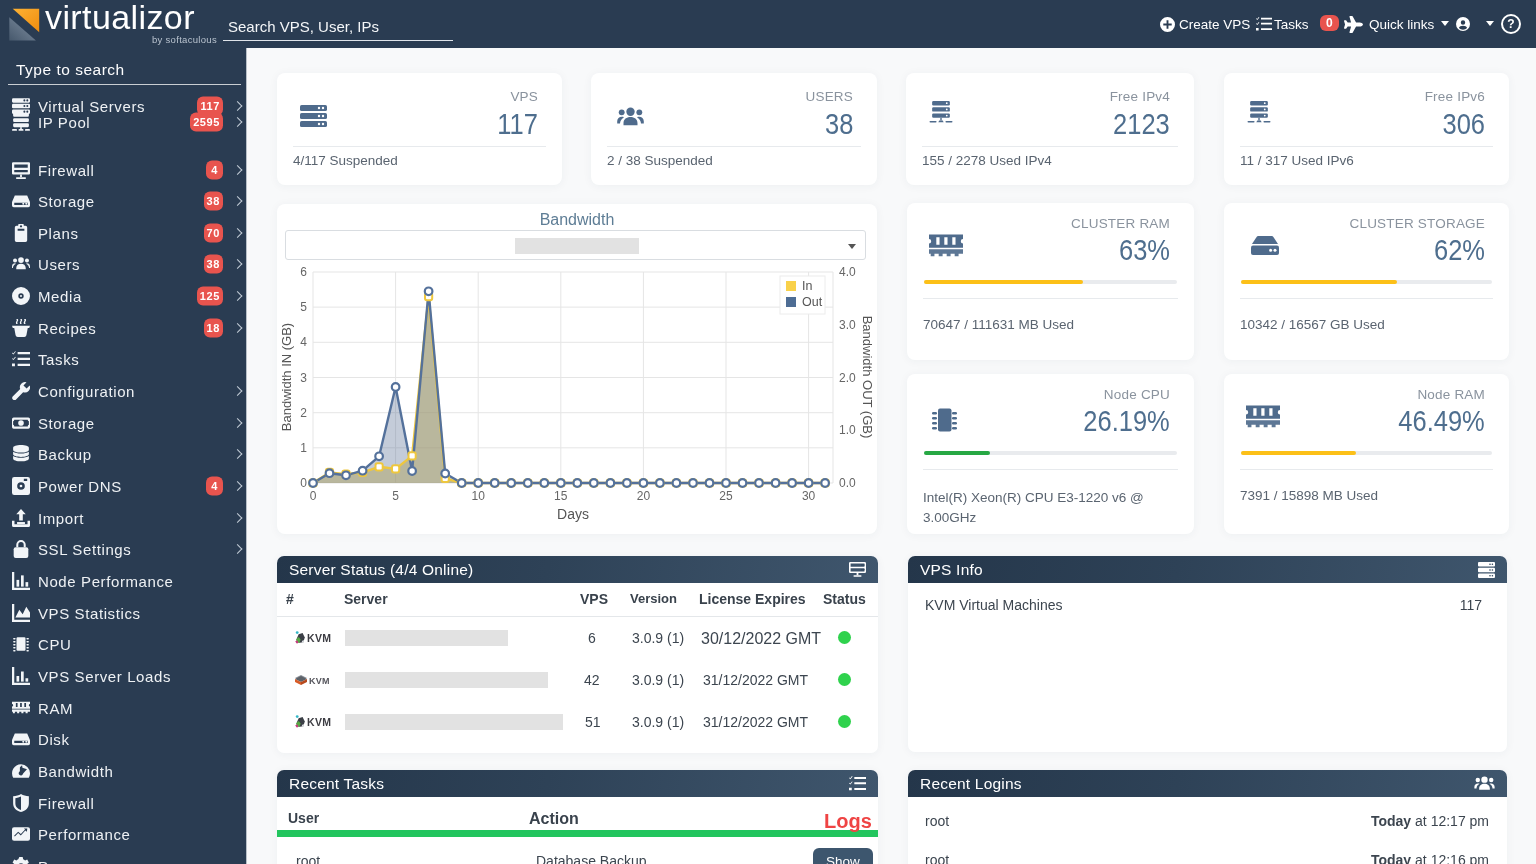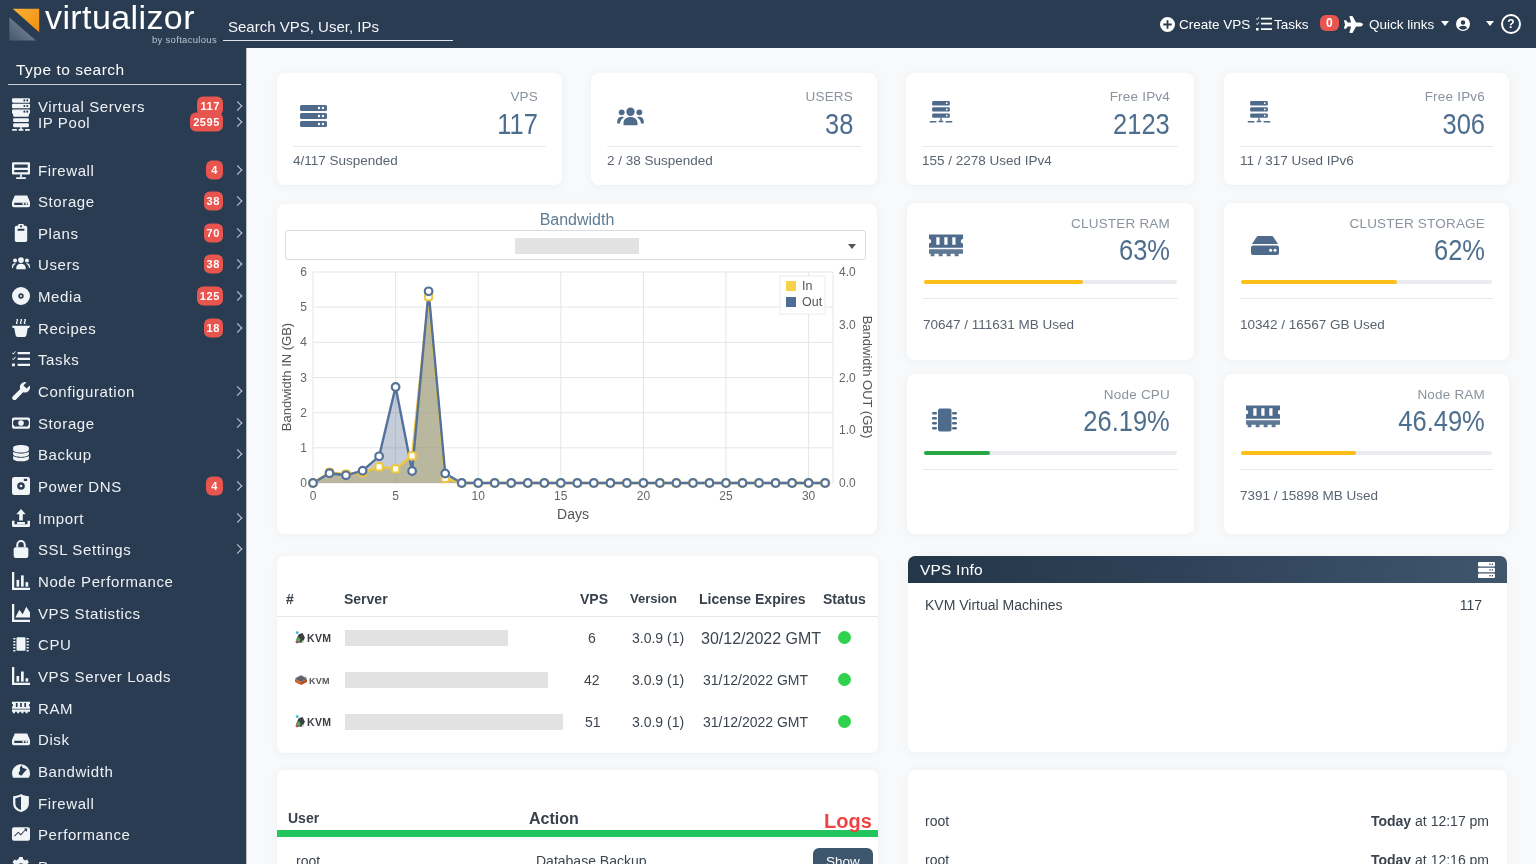--- a/index.html
+++ b/index.html
@@ -487,20 +487,21 @@
             <rect x="20" y="14" width="5" height="2.4" rx="1.2"></rect>
             <rect x="20" y="19" width="5" height="2.4" rx="1.2"></rect>
           </g>
         </svg></span>
 <span class="clabel" style="top:13px">Node CPU</span>
       <span class="cnum" style="top:30px">26.19%</span>
 <div class="pbar" style="top:77px;width:253px">
         <i style="width:26%;background:#27a844"></i>
       </div>
 <div class="cdiv" style="top:95px"></div>
+<span class="csub" style="top:114px;line-height:19.5px">Intel(R) Xeon(R) CPU E3-1220 v6 @<br>3.00GHz</span>
     </div>
 <div class="card" style="left:1224px;top:374px;width:285px;height:160px">
 <span class="cic" style="left:22px;top:29px"><svg width="34" height="29" viewBox="0 0 20 17" fill="currentColor">
           <path d="M0 1.5h20v7.7H0z M0 4.1a1.3 1.3 0 0 1 0 2.6z M20 4.1a1.3 1.3 0 0 0 0 2.6z M4.3 3h1.9v4.4H4.3zm4.7 0h1.9v4.4H9zm4.7 0h1.9v4.4h-1.9z" fill-rule="evenodd"></path>
           <path d="M0 10.1h20v2.6h-2.6v1.6h-2.3v-1.6h-2.4v1.6h-2.3v-1.6H8v1.6H5.7v-1.6H3.2v1.6H1v-1.6H0z" opacity=".92"></path>
         </svg></span>
 <span class="clabel" style="top:13px">Node RAM</span>
       <span class="cnum" style="top:30px">46.49%</span>
 <div class="pbar" style="top:77px;width:251px">
         <i style="width:46%;background:#fcc018"></i>
@@ -621,20 +622,33 @@
 <circle cx="531.6" cy="279.0" r="3.8" fill="#fff" stroke="#54719b" stroke-width="2.2"></circle>
 <circle cx="548.1" cy="279.0" r="3.8" fill="#fff" stroke="#54719b" stroke-width="2.2"></circle>
 <rect x="503" y="72" width="45" height="38" fill="#fff" stroke="#ececec"></rect>
 <rect x="509" y="77" width="10" height="10" fill="#f9d14a"></rect>
 <text x="525" y="86" font-size="12.5" fill="#555">In</text>
 <rect x="509" y="93" width="10" height="10" fill="#4e6d94"></rect>
 <text x="525" y="102" font-size="12.5" fill="#555">Out</text>
 </svg>
 </div>
 <div class="panel" style="left:277px;top:556px;width:601px;height:197px">
+<div class="phead">Server Status (4/4 Online)<span class="hic">
+          <svg width="17" height="15" viewBox="0 0 17 15" fill="#fff">
+            <path d="M1.2 0h14.6A1.2 1.2 0 0 1 17 1.2v8.6A1.2 1.2 0 0 1 15.8 11H1.2A1.2 1.2 0 0 1 0 9.8V1.2A1.2 1.2 0 0 1 1.2 0zM1.6 1.6v3.1h13.8V1.6zm0 4.6v3.2h13.8V6.2z" fill-rule="evenodd"></path>
+            <g fill="#2f455c">
+              <circle cx="13" cy="3.1" r=".8"></circle>
+              <circle cx="14.9" cy="3.1" r=".8"></circle>
+              <circle cx="13" cy="7.8" r=".8"></circle>
+              <circle cx="14.9" cy="7.8" r=".8"></circle>
+            </g>
+            <rect x="7.6" y="11" width="1.8" height="2.2" fill="#fff"></rect>
+            <rect x="4.4" y="13.2" width="8.2" height="1.6" rx=".8" fill="#fff"></rect>
+          </svg>
+        </span></div>
 <div style="position:absolute;left:0;top:27px;right:0">
 <div style="position:relative;height:34px;border-bottom:1px solid #e4e7ea">
  <b style="position:absolute;left:9px;top:8px;font-size:14px;color:#39424c">#</b>
  <b style="position:absolute;left:67px;top:8px;font-size:14px;color:#39424c">Server</b>
  <b style="position:absolute;left:303px;top:8px;font-size:14px;color:#39424c">VPS</b>
  <b style="position:absolute;left:353px;top:8px;font-size:13px;color:#39424c">Version</b>
  <b style="position:absolute;left:422px;top:8px;font-size:14px;color:#39424c">License Expires</b>
  <b style="position:absolute;left:546px;top:8px;font-size:14px;color:#39424c">Status</b>
 </div>
 <div style="position:relative;height:42px">
@@ -704,34 +718,49 @@
               <circle cx="14.4" cy="13.7" r=".8"></circle>
             </g>
           </svg>
         </span></div>
 <div style="position:relative">
  <span style="position:absolute;left:17px;top:14px;font-size:14px;color:#3c454f">KVM Virtual Machines</span>
  <span style="position:absolute;right:25px;top:14px;font-size:14px;color:#3c454f">117</span>
 </div>
 </div>
 <div class="panel" style="left:277px;top:770px;width:601px;height:110px">
+<div class="phead">Recent Tasks<span class="hic">
+          <svg width="17" height="15" viewBox="0 0 16 14" fill="#fff">
+            <path d="M2.8 0 1.2 2 .4 1.3l-.4.5 1.3 1.1L3.4.4zM2.8 5 1.2 7 .4 6.3l-.4.5 1.3 1.1L3.4 5.4zM0 11h2.6v2.4H0zM5 .8h11v2H5zM5 5.8h11v2H5zM5 11.2h11v2H5z"></path>
+          </svg>
+        </span></div>
 <div style="position:absolute;left:0;top:27px;right:0">
 <div style="position:relative;height:40px;border-bottom:7px solid #22c55e">
  <b style="position:absolute;left:11px;top:13px;font-size:14px;color:#39424c">User</b>
  <b style="position:absolute;left:252px;top:13px;font-size:16px;color:#39424c">Action</b>
  <b style="position:absolute;left:547px;top:13px;font-size:20px;color:#ef4444">Logs</b>
 </div>
 <div style="position:relative;height:50px">
  <span style="position:absolute;left:19px;top:16px;font-size:14px;color:#3c454f">root</span>
  <span style="position:absolute;left:259px;top:16px;font-size:14px;color:#3c454f">Database Backup</span>
  <span style="position:absolute;left:536px;top:11px;background:#3d566e;color:#fff;font-size:13.5px;border-radius:6px;padding:6px 13px">Show</span>
 </div>
 </div>
 </div>
 <div class="panel" style="left:908px;top:770px;width:599px;height:110px">
+<div class="phead">Recent Logins<span class="hic">
+          <svg width="21" height="16" viewBox="0 0 19 15" fill="#fff">
+            <circle cx="9.5" cy="3.4" r="3"></circle>
+            <path d="M9.5 7.2c2.8 0 5 1.6 5 4.4v1.4h-10v-1.4c0-2.8 2.2-4.4 5-4.4z"></path>
+            <circle cx="3.2" cy="3.8" r="2.1"></circle>
+            <path d="M4.6 7.6C3 8.4 2.1 10 2 11.8H0v-1.6c0-1.9 1.4-3.2 3.4-3.2.4 0 .8 0 1.2.1z"></path>
+            <circle cx="15.8" cy="3.8" r="2.1"></circle>
+            <path d="M14.4 7.6c1.6.8 2.5 2.4 2.6 4.2h2v-1.6c0-1.9-1.4-3.2-3.4-3.2-.4 0-.8 0-1.2.1z"></path>
+          </svg>
+        </span></div>
 <div style="position:absolute;left:0;top:27px;right:0">
 <div style="position:relative;height:39px">
  <span style="position:absolute;left:17px;top:16px;font-size:14px;color:#3c454f">root</span>
  <span style="position:absolute;right:18px;top:16px;font-size:14px;color:#3c454f"><b>Today</b> at 12:17 pm</span>
 </div>
 <div style="position:relative;height:39px">
  <span style="position:absolute;left:17px;top:16px;font-size:14px;color:#3c454f">root</span>
  <span style="position:absolute;right:18px;top:16px;font-size:14px;color:#3c454f"><b>Today</b> at 12:16 pm</span>
 </div>
 </div>

